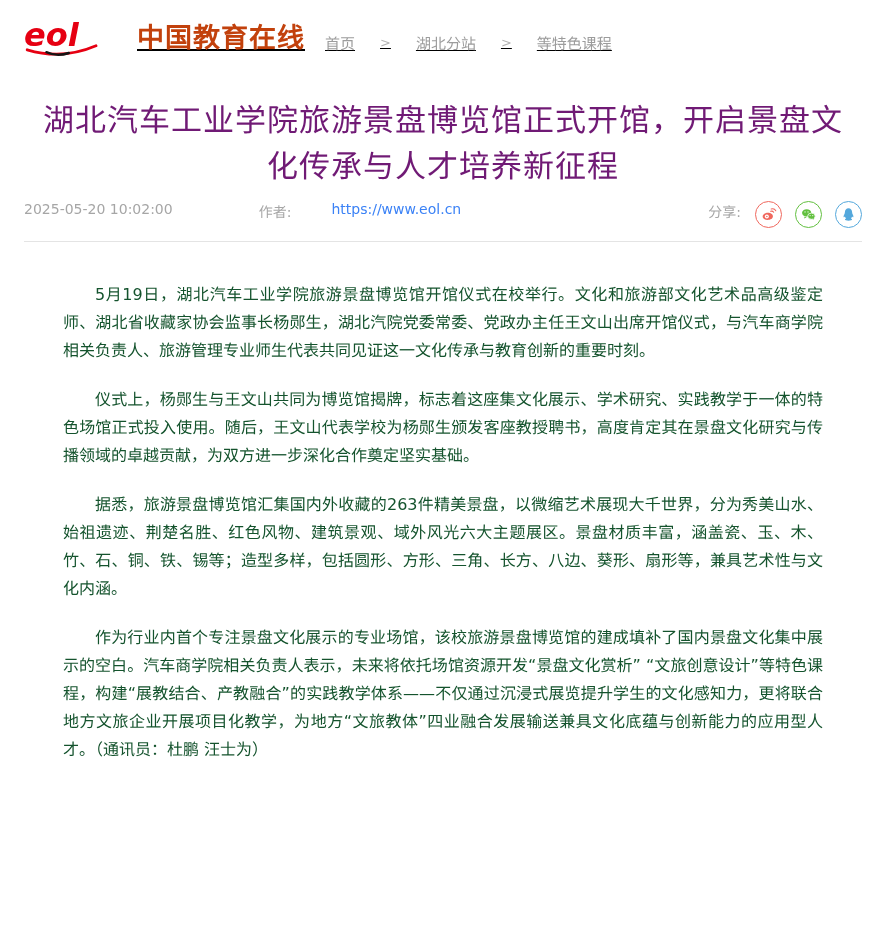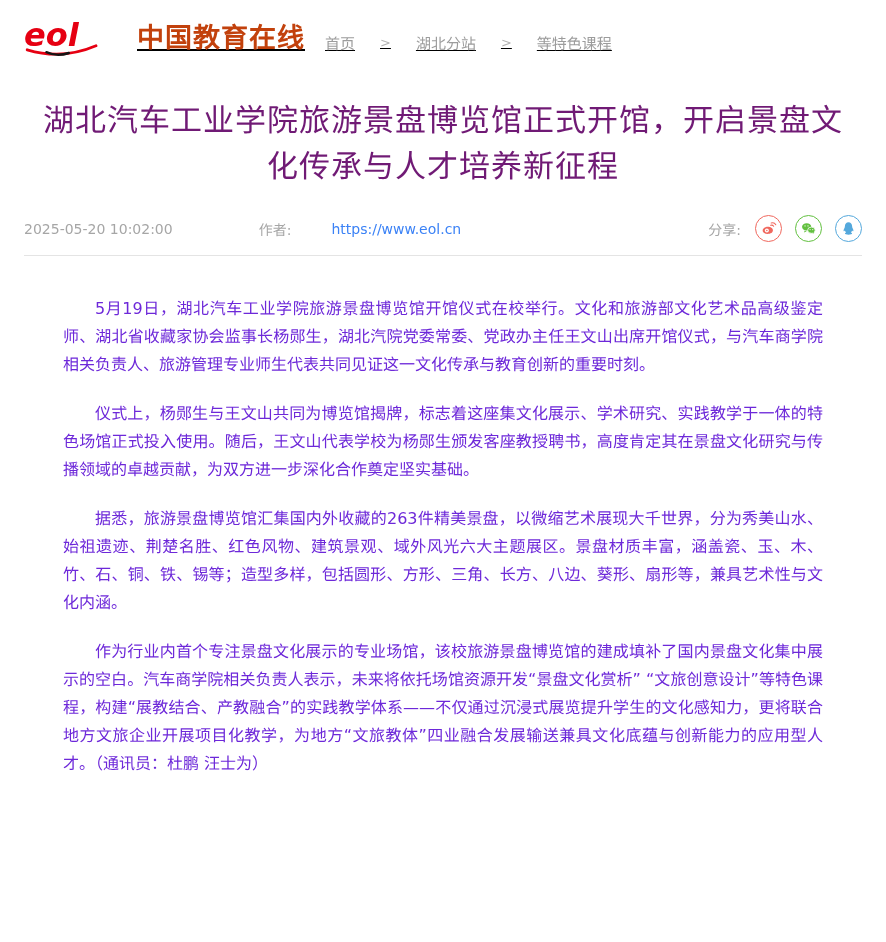--- a/index.html
+++ b/index.html
@@ -52,22 +52,22 @@
     font-size: 31px;
     font-weight: 500;
     color: #701a75;
     line-height: 46px;
     letter-spacing: 1px;
   }
 
   
   .meta-row {
     display: flex;
-    align-items: center;
-    margin-top: 26px;
+    align-items: flex-start;
+    margin-top: 12px;
     padding-bottom: 13px;
     border-bottom: 1px solid #e4e4e4;
     font-size: 14px;
     color: #a6a6a6;
   }
   .meta-author { margin-left: 86px; }
   .meta-source { margin-left: 40px; color: #3b82f6; text-decoration: none; }
   .meta-spacer { flex: 1; }
   .share-label { margin-right: 14px; }
   .share-icons { display: flex; align-items: center; gap: 13px; }
@@ -82,21 +82,21 @@
   .share-icon.wechat { border: 1.5px solid #62c03f; }
   .share-icon.qq     { border: 1.5px solid #54a8dc; }
   .share-icon svg { display: block; }
 
   
   .article-body { padding: 19px 39px 36px; }
   .article-body p {
     text-indent: 2em;
     font-size: 16px;
     line-height: 28px;
-    color: #6d28d9;
+    color: #14532d;
     text-align: justify;
     margin-top: 21px;
   }
   .article-body p:first-child { margin-top: 20px; }
 </style>
 </head>
 <body>
 
 <div class="page">
 

